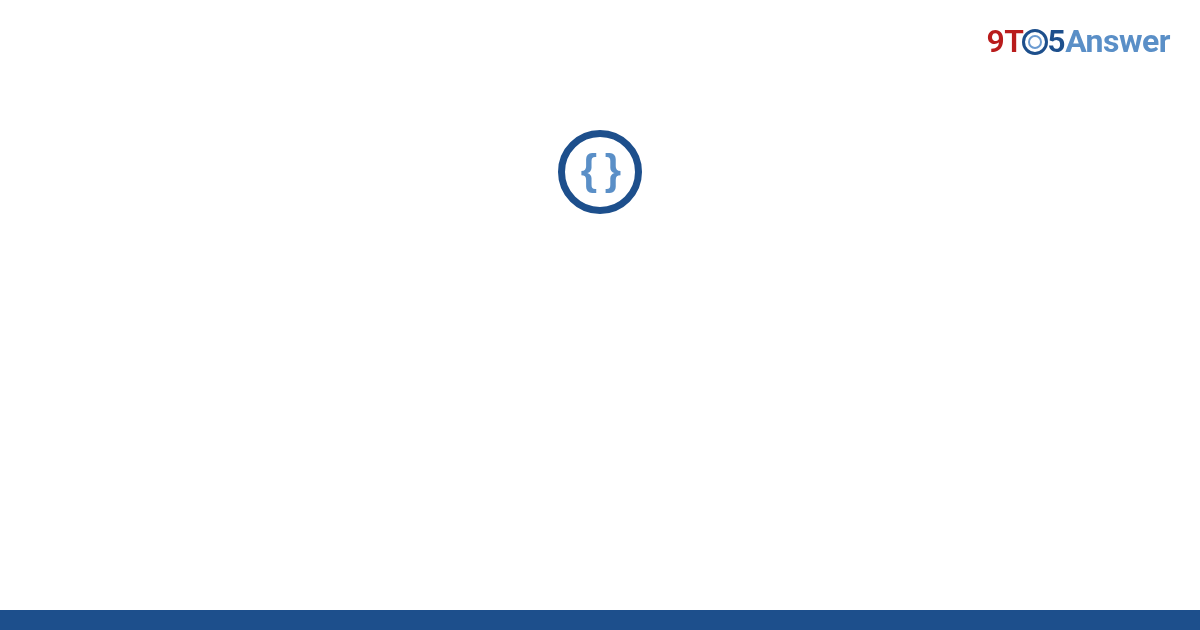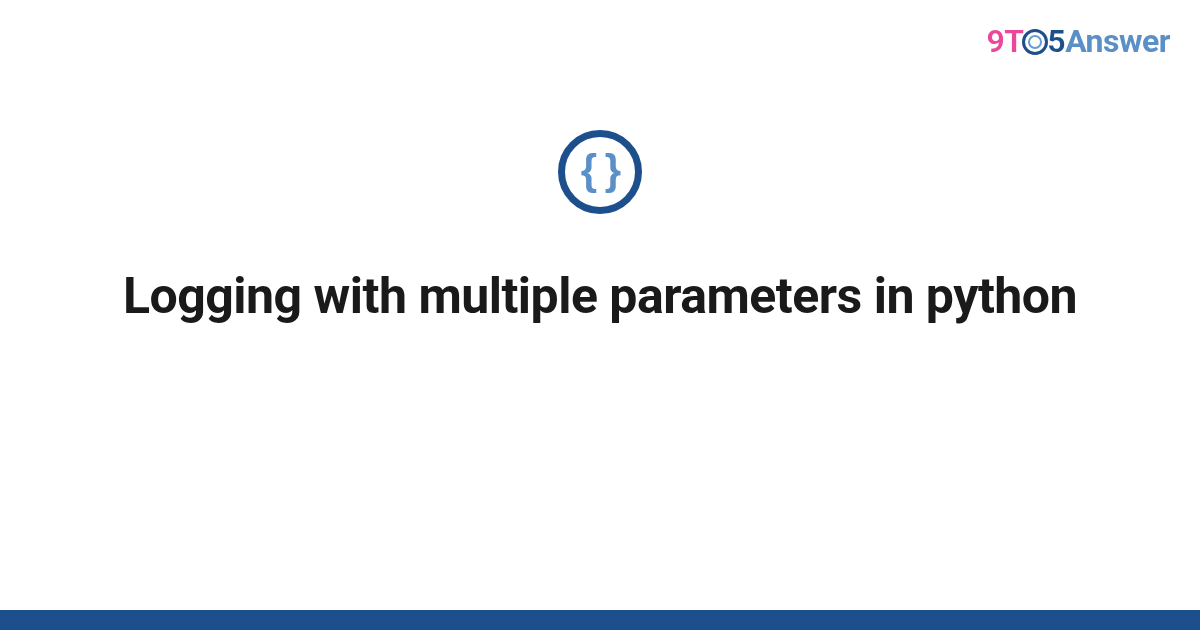--- a/index.html
+++ b/index.html
@@ -10,21 +10,21 @@
     position: relative;
   }
   .logo {
     position: absolute;
     top: 22px;
     right: 30px;
     font-size: 32px;
     font-weight: 600;
     letter-spacing: -0.5px;
   }
-  .logo .l-9t { color: #ec4899; margin-top: 25px; }
+  .logo .l-9t { color: #b91c1c; margin-top: 25px; }
   .logo .l-o-wrap {
     display: inline-block;
     position: relative;
     width: 26px;
     height: 26px;
     vertical-align: -3px;
     margin: 0 -1px;
   }
   .logo .l-o-outer {
     position: absolute;
@@ -94,16 +94,15 @@
 <body>
 
 <div class="logo">
   <span class="l-9t">9T</span><span class="l-o-wrap"><span class="l-o-outer"></span><span class="l-o-inner"></span></span><span class="l-5">5</span><span class="l-answer">Answer</span>
 </div>
 
 <div class="center-block">
   <div class="braces-icon">
     <span class="glyph">{ }</span>
   </div>
-  <h1 class="title">Logging with multiple parameters in python</h1>
 </div>
 
 <div class="footer-bar"></div>
 
 </body></html>

